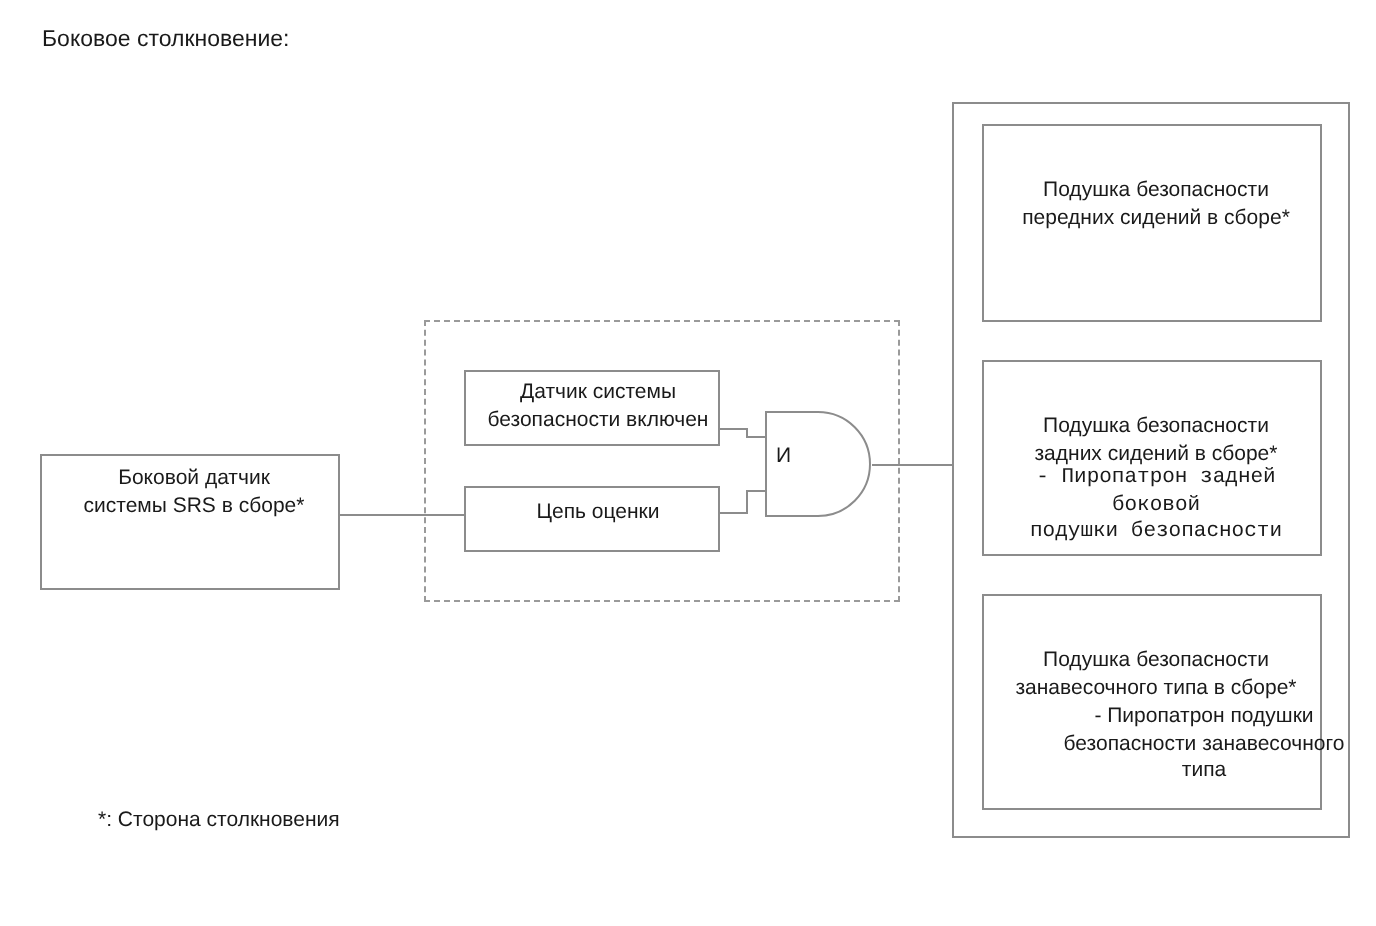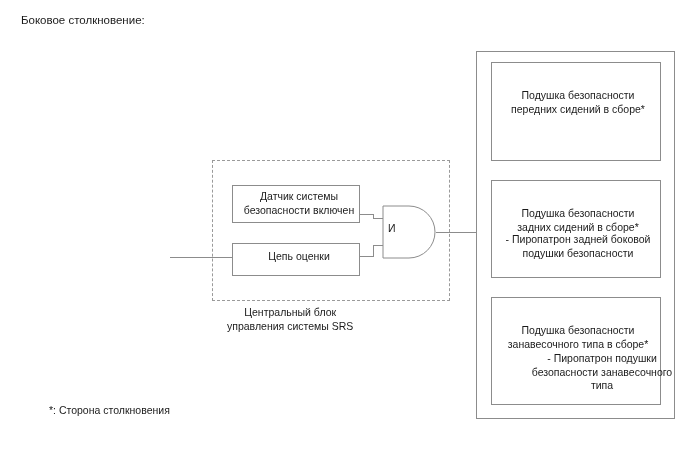--- a/index.html
+++ b/index.html
@@ -139,37 +139,41 @@
   .out-box {
     left: 487px;
     width: 170px;
   }
   #front-airbag-box { top: 62px; height: 99px; }
   #rear-airbag-box  { top: 180px; height: 98px; }
   #curtain-airbag-box { top: 297px; height: 108px; }
   .out-box .box-text { left: 7px; width: 158px; }
   .out-title { top: 6px; margin-top: 20px; }
   #front-airbag-box .out-detail { top: 52px; }
-  #rear-airbag-box .out-detail  { top: 52px; }
+  #rear-airbag-box .out-detail  { top: 52px; font-family: Liberation Mono, monospace; }
   #curtain-airbag-box .out-detail { top: 54px; margin-left: 24px; }
   
   .wire {
     position: absolute;
     background: #8c8c8c;
   }
   .wire-h { height: 1px; }
   .wire-v { width: 1px; }
 </style>
 </head>
 <body>
 
 <div class="canvas">
 
   <div class="title">Боковое столкновение:</div>
 
+  <div class="box" id="sensor-box">
+    <div class="box-text">Боковой датчик
+системы SRS в сборе*</div>
+  </div>
 
   <div class="wire wire-h" style="left:166px; top:257px; width:62px;"></div>
 
   <div id="central-block"></div>
 
   <div class="box" id="sensor-on-box">
     <div class="box-text">Датчик системы
 безопасности включен</div>
   </div>
 
@@ -187,22 +191,20 @@
 
   <div id="and-gate">
     <svg width="55" height="54" viewBox="0 0 55 54">
       <path d="M1,1 L27,1 A26,26 0 0 1 27,53 L1,53 Z" fill="#ffffff" stroke="#8c8c8c" stroke-width="1"></path>
     </svg>
   </div>
   <div id="and-gate-label">И</div>
 
   <div class="wire wire-h" style="left:432px; top:232px; width:40px;"></div>
 
-  <div id="central-caption">Центральный блок
-управления системы SRS</div>
 
   <div id="outputs-container"></div>
 
   <div class="box out-box" id="front-airbag-box">
     <div class="box-text out-title">Подушка безопасности
 передних сидений в сборе*</div>
   </div>
 
   <div class="box out-box" id="rear-airbag-box">
     <div class="box-text out-title">Подушка безопасности

